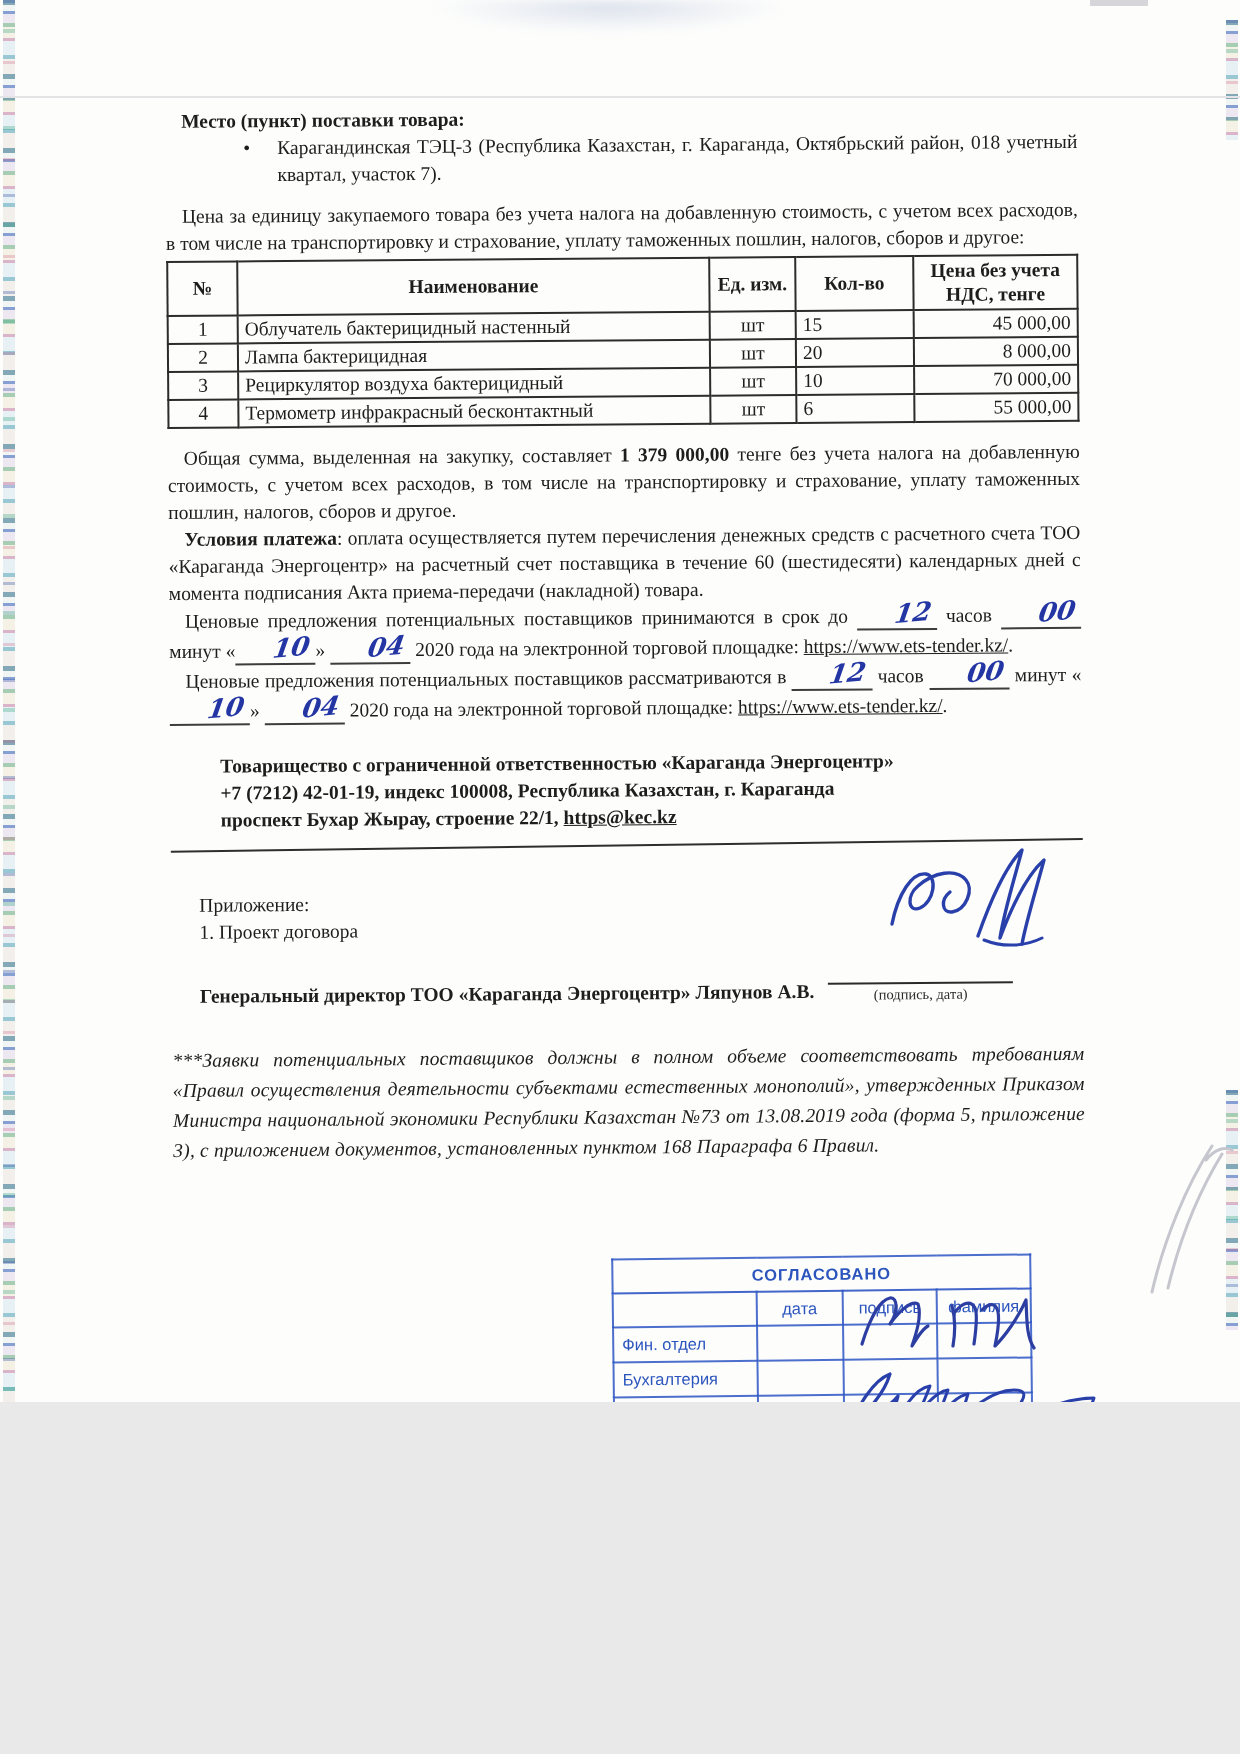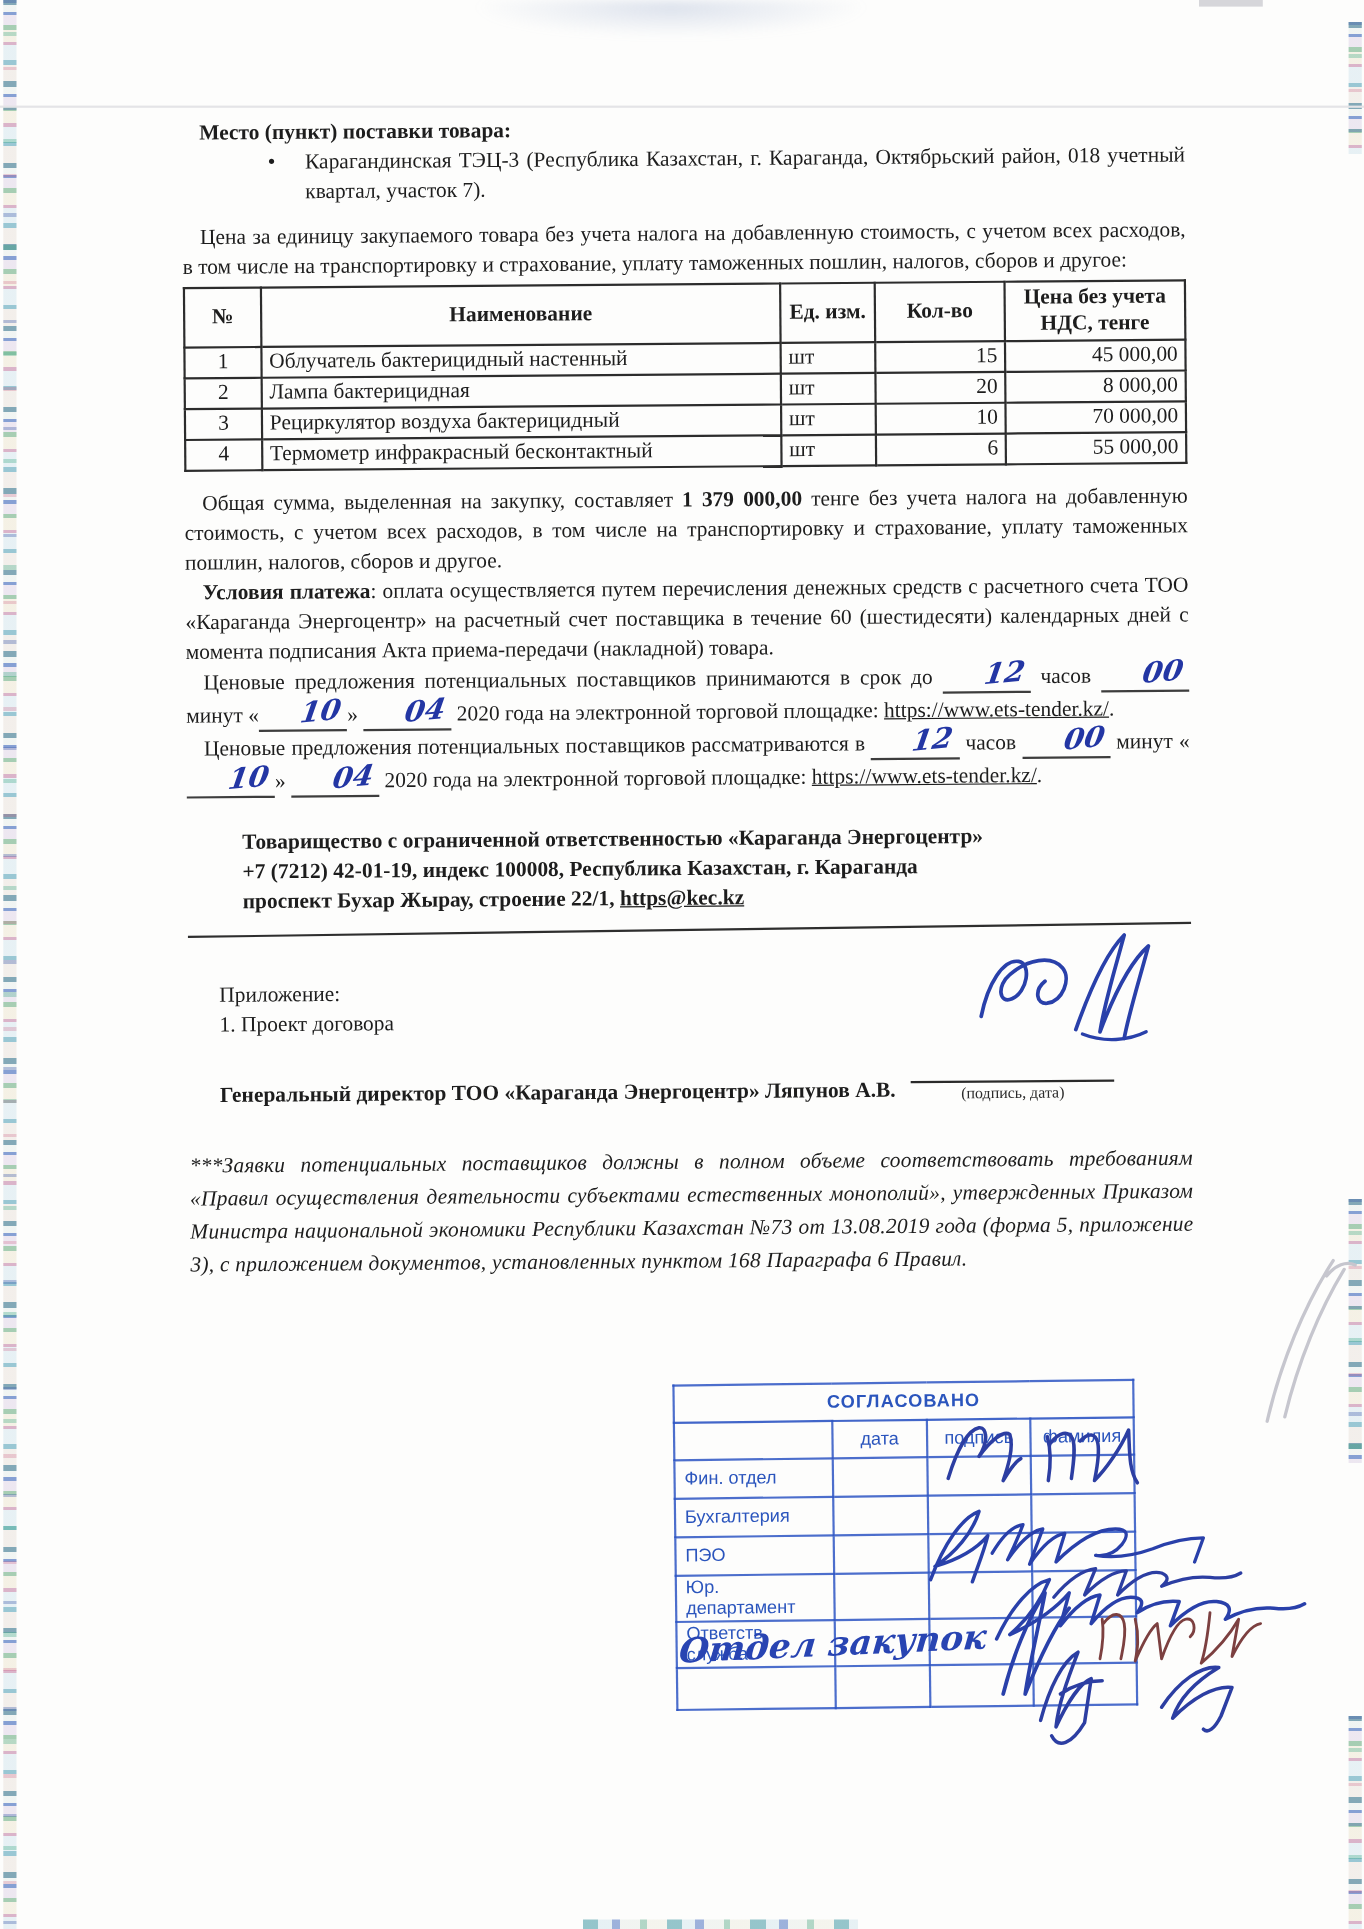--- a/index.html
+++ b/index.html
@@ -1,16 +1,16 @@
 <!DOCTYPE html>
 <html><head>
 <meta charset="utf-8">
 <style>
   html,body{margin:0;padding:0;background:#e9e9e9;}
-  .page{position:relative;width:1240px;height:1754px;background:#fdfdfc;overflow:hidden;
+  .page{position:relative;width:1240px;height:1402px;background:#fdfdfc;overflow:hidden;
         font-family:"Liberation Serif",serif;color:#1d1d1d;}
   
   .edge-strip{position:absolute;width:12px;
     background:repeating-linear-gradient(to bottom,
       rgba(90,140,160,.75) 0 5px, rgba(240,244,242,.95) 5px 11px,
       rgba(70,110,190,.65) 11px 14px, rgba(236,230,240,.95) 14px 23px,
       rgba(120,180,140,.65) 23px 27px, rgba(244,240,228,.95) 27px 38px,
       rgba(190,120,160,.55) 38px 41px, rgba(230,240,244,.95) 41px 55px,
       rgba(100,170,190,.65) 55px 59px, rgba(242,238,234,.95) 59px 74px);}
   .edge-strip::after{content:"";position:absolute;inset:0;
@@ -38,22 +38,22 @@
   .bullet-item{position:relative;padding-left:112px;text-align:justify;}
   .bullet-item::before{content:"\2022";position:absolute;left:78px;top:0;font-size:20px;}
   .gap-sm{height:14px;}.gap-md{height:16px;}.gap-lg{height:26px;}
 
   table.items{width:100%;border-collapse:collapse;margin-top:4px;}
   table.items th,table.items td{border:2px solid #2c2c2c;padding:0 6px;}
   table.items th{font-weight:bold;text-align:center;line-height:24px;padding:2px 4px;}
   table.items td{height:26px;line-height:24px;}
   .c-num{width:56px;text-align:center;}
   .c-name{text-align:left;padding-left:10px;}
-  .c-unit{width:72px;}
-  .c-qty{width:104px;text-align:right;}
+  .c-unit{width:72px;text-align:center;}
+  .c-qty{width:104px;text-align:left;}
   .c-price{width:150px;text-align:right;padding-right:34px;}
 
   .dl{line-height:30px;}
   .blank{display:inline-block;min-width:46px;text-align:center;border-bottom:2px solid #3d3d3d;
     padding:0 6px;line-height:24px;}
   .hw{display:inline-block;font-family:"DejaVu Serif",serif;font-style:italic;font-weight:bold;
     color:#2336a4;font-size:26px;transform:skewX(-14deg) rotate(-5deg);line-height:20px;}
   a.doclink{color:inherit;text-decoration:underline;}
 
   .company{margin-left:50px;font-weight:bold;}

